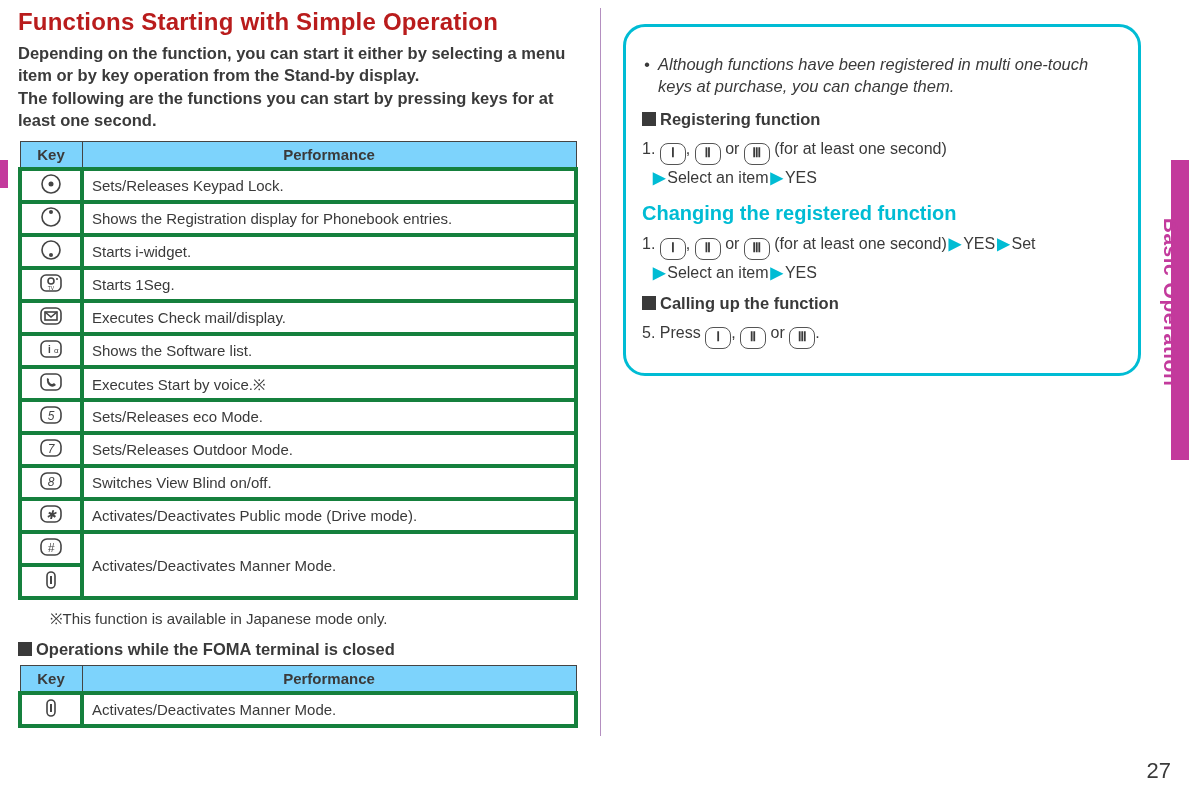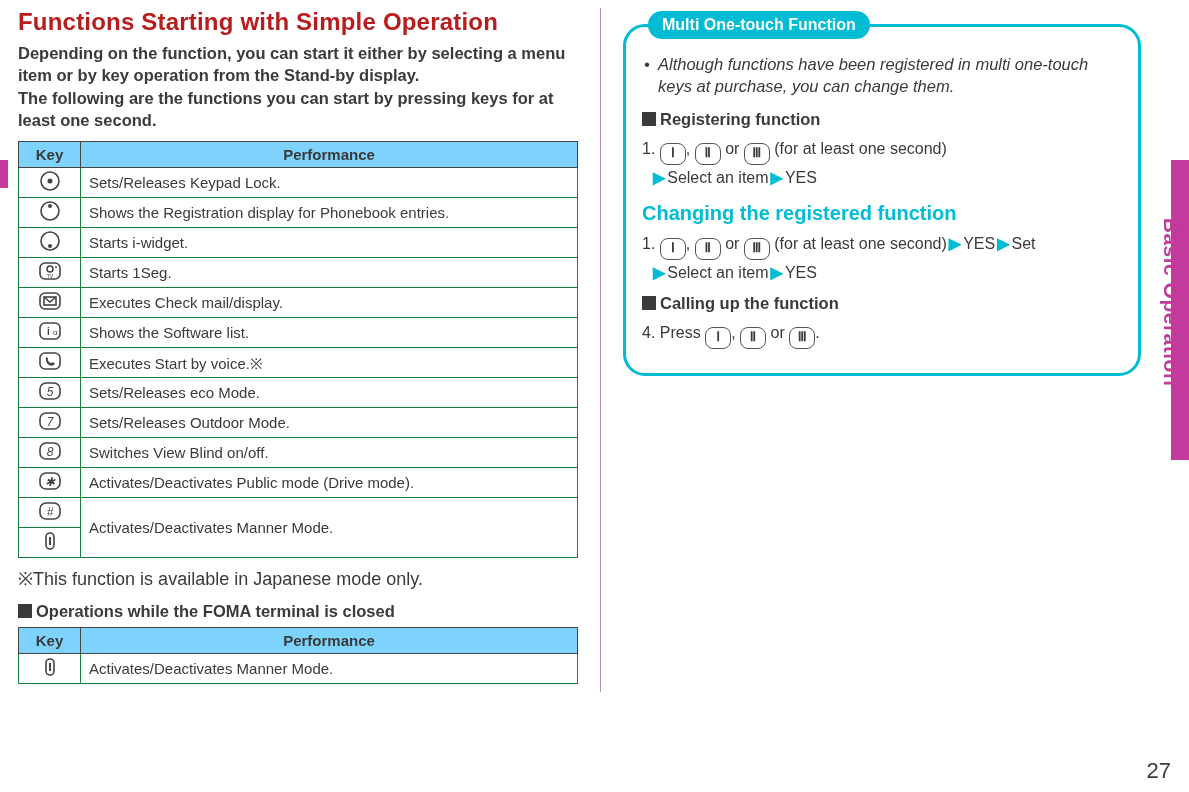--- a/index.html
+++ b/index.html
@@ -44,29 +44,29 @@
     }
     table.key-table th {
       background: #7dd3fc;
       font-weight: 600;
       padding: 4px 6px;
       border: 1px solid #444;
       text-align: center;
     }
     table.key-table th.key-head { width: 62px; }
     table.key-table td {
-      border: 1px solid #15803d;
+      border: 4px solid #15803d;
       padding: 4px 8px;
     }
     table.key-table td.key-cell {
       text-align: center;
       vertical-align: middle;
       padding: 2px;
     }
-    .note { font-size: 18px; margin-bottom: 12px; }
+    .note { font-size: 15px; margin-bottom: 12px; margin-left: 32px; }
     .shead { font-size: 16.5px; font-weight: 600; margin-bottom: 6px; }
     .shead .sq { display:inline-block; width:14px; height:14px; background:#3a3a3a; margin-right:4px; vertical-align:-1px; }
 
     
     .fbox {
       border: 3px solid #00bcd4;
       border-radius: 22px;
       padding: 26px 16px 18px 16px;
       position: relative;
       margin-top: 16px;
@@ -280,21 +280,20 @@
             <td>Activates/Deactivates Manner Mode.</td>
           </tr>
         </tbody>
     </table>
   </div>
 
   <div class="divider"></div>
 
   <div class="col-right">
     <div class="fbox">
-      <div class="fbox-label">Multi One-touch Function</div>
       <p class="bullet">Although functions have been registered in multi one-touch keys at purchase, you can change them.</p>
 
       <p class="shead"><span class="sq"></span><span>Registering function</span></p>
       <div class="step">
         <span class="num">1.</span>
         <span class="keybtn">Ⅰ</span>,
         <span class="keybtn">Ⅱ</span> or
         <span class="keybtn">Ⅲ</span>
         <span>(for at least one second)</span><br>
         &nbsp;&nbsp;<span class="arrow">▶</span><span>Select an item</span><span class="arrow">▶</span><span>YES</span>
@@ -305,21 +304,21 @@
         <span class="num">1.</span>
         <span class="keybtn">Ⅰ</span>,
         <span class="keybtn">Ⅱ</span> or
         <span class="keybtn">Ⅲ</span>
         <span>(for at least one second)</span><span class="arrow">▶</span><span>YES</span><span class="arrow">▶</span><span>Set</span><br>
         &nbsp;&nbsp;<span class="arrow">▶</span><span>Select an item</span><span class="arrow">▶</span><span>YES</span>
       </div>
 
       <p class="shead"><span class="sq"></span><span>Calling up the function</span></p>
       <div class="step">
-        <span>4. Press</span>
+        <span>5. Press</span>
         <span class="keybtn">Ⅰ</span>,
         <span class="keybtn">Ⅱ</span> or
         <span class="keybtn">Ⅲ</span><span>.</span>
       </div>
     </div>
   </div>
 </div>
 
 <div class="page-num">27</div>
 

